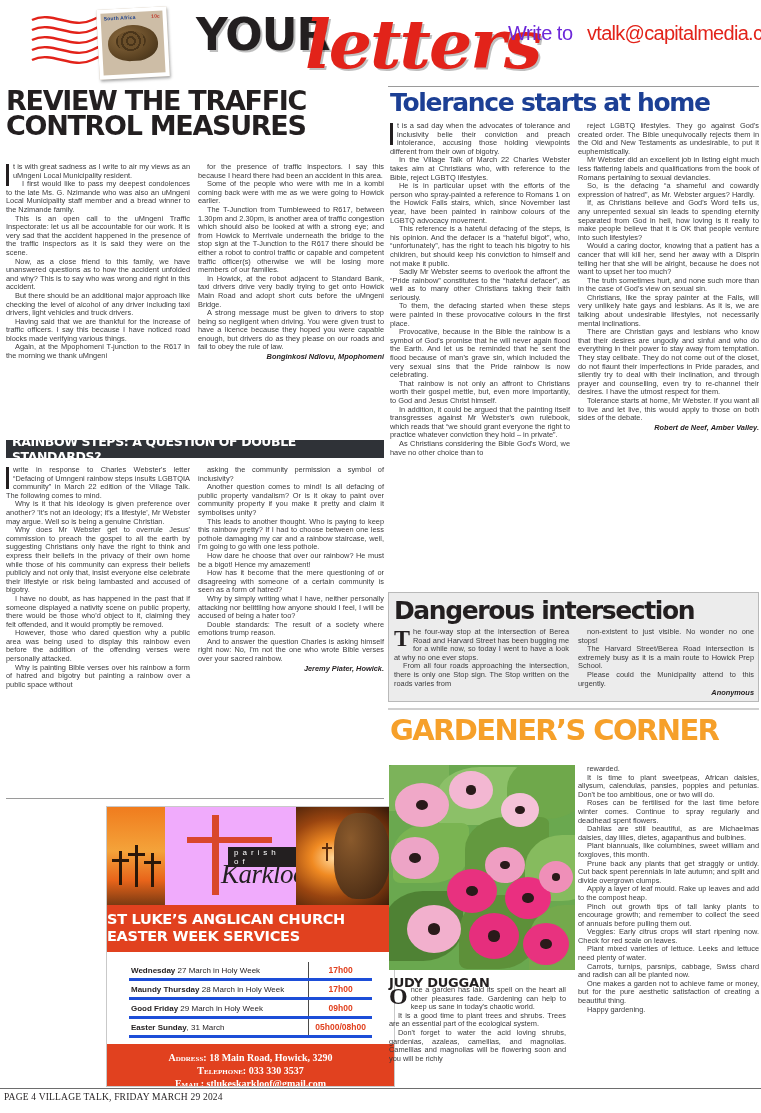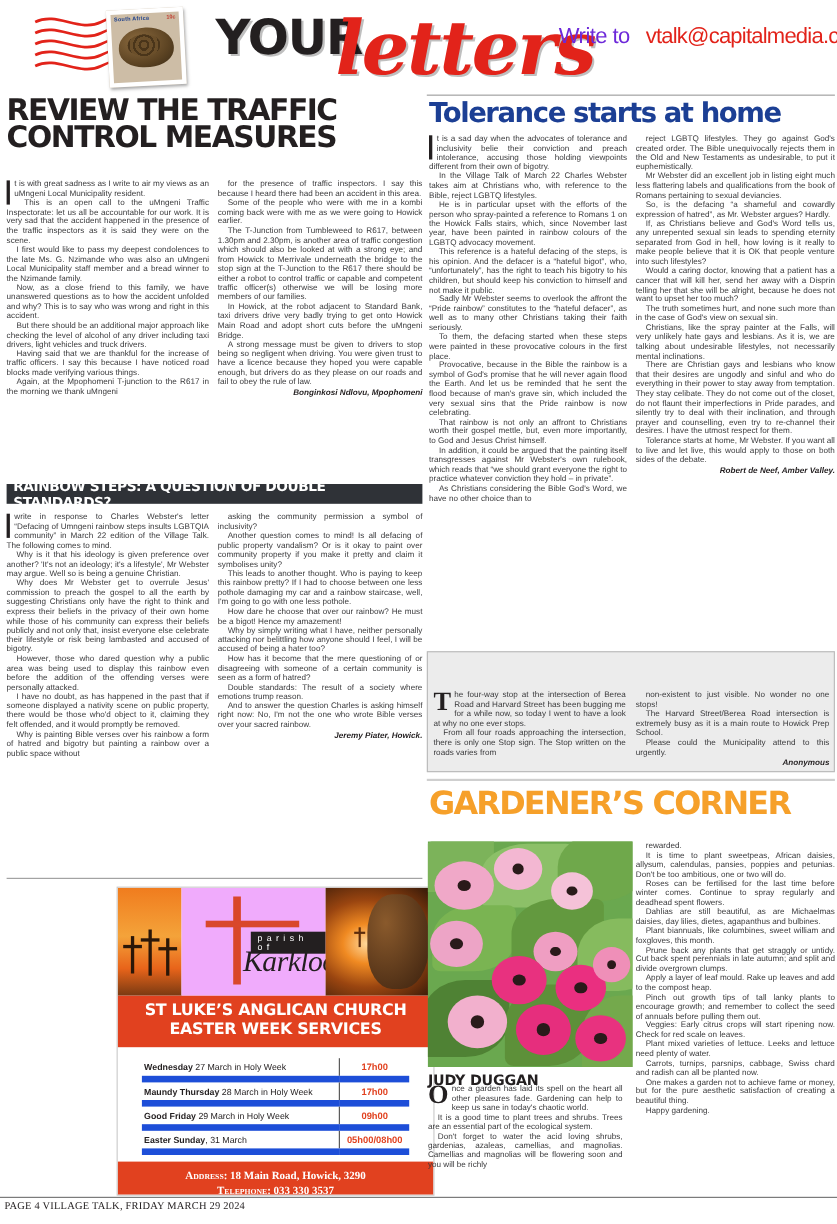--- a/index.html
+++ b/index.html
@@ -71,25 +71,25 @@
   .ad-logo .parish{position:absolute;left:63px;top:40px;background:#231f20;color:#fff;
       font-size:8px;letter-spacing:4px;padding:1px 6px;font-family:"Liberation Sans",sans-serif;}
   .ad-logo .karkloof{position:absolute;left:56px;top:52px;font-family:"Liberation Serif",serif;
       font-style:italic;font-size:27px;color:#231f20;letter-spacing:-.5px;}
   .ad-tomb{width:98px;height:98px;position:relative;overflow:hidden;
       background:radial-gradient(ellipse at 38% 52%,#ffd89a 0%,#f08a22 25%,#9a4510 55%,#2a1408 100%);}
   .ad-tomb .stone{position:absolute;right:4px;top:6px;width:56px;height:86px;border-radius:40% 45% 45% 40%;
       background:radial-gradient(ellipse at 30% 30%,#8a5a2c,#3a200e);}
   .ad-tomb .xcross{position:absolute;left:30px;top:36px;width:2px;height:18px;background:#5b2c0c;}
   .ad-tomb .xcross:after{content:"";position:absolute;left:-4px;top:4px;width:10px;height:2px;background:#5b2c0c;}
-  .ad-band{background:#e1411f;color:#fff;text-align:center;padding:6px 0 7px;
+  .ad-band{background:#e1411f;color:#fff;padding:6px 0 7px;
       font-family:"DejaVu Sans",sans-serif;font-weight:bold;font-size:14.5px;line-height:17px;letter-spacing:-.3px;}
   .ad-table{padding:10px 22px 6px;}
   .ad-table table{width:100%;border-collapse:collapse;font-size:8px;}
-  .ad-table td{border-bottom:6px solid #1d4ed8;padding:3px 2px;white-space:nowrap;}
+  .ad-table td{border-bottom:3px solid #1d4ed8;padding:3px 2px;white-space:nowrap;}
   .ad-table td.day{width:74%;color:#231f20;}
   .ad-table td.day b{font-weight:bold;}
   .ad-table td.time{color:#e1411f;font-weight:bold;text-align:center;border-left:1px solid #4a4a4a;font-size:8.5px;margin-top:13px;}
   .ad-foot{background:#e1411f;color:#fff;text-align:center;padding:7px 0 8px;
       font-family:"Liberation Serif",serif;font-weight:bold;font-size:10px;line-height:13px;}
   .ad-foot .lbl{font-variant:small-caps;margin-top:24px;}
 
   
   .gphoto{position:absolute;left:389px;top:765px;width:186px;height:205px;overflow:hidden;
       background:#6aa84f;}
@@ -130,53 +130,53 @@
     <div class="your">YOUR</div>
     <div class="letters">letters</div>
     <div class="writeto">Write to</div>
     <div class="email">vtalk@capitalmedia.co.za</div>
   </div>
 
   <div class="hl-blk" style="left:6px;top:88px;width:378px;">REVIEW THE TRAFFIC CONTROL MEASURES</div>
 
   <div class="col" id="traffic-c1" style="left:6px;top:163px;width:184px;">
       <p class="noind"><span class="dropbar"></span>t is with great sadness as I write to air my views as an uMngeni Local Municipality resident.</p>
+      <p>I first would like to pass my deepest condolences to the late Ms. G. Nzimande who was also an uMngeni Local Municipality staff member and a bread winner to the Nzimande family.</p>
       <p>This is an open call to the uMngeni Traffic Inspectorate: let us all be accountable for our work. It is very sad that the accident happened in the presence of the traffic inspectors as it is said they were on the scene.</p>
-      <p>I first would like to pass my deepest condolences to the late Ms. G. Nzimande who was also an uMngeni Local Municipality staff member and a bread winner to the Nzimande family.</p>
       <p>Now, as a close friend to this family, we have unanswered questions as to how the accident unfolded and why? This is to say who was wrong and right in this accident.</p>
       <p>But there should be an additional major approach like checking the level of alcohol of any driver including taxi drivers, light vehicles and truck drivers.</p>
       <p>Having said that we are thankful for the increase of traffic officers. I say this because I have noticed road blocks made verifying various things.</p>
       <p>Again, at the Mpophomeni T-junction to the R617 in the morning we thank uMngeni</p>
     </div>
   <div class="col" id="traffic-c2" style="left:198px;top:163px;width:186px;">
     <p>for the presence of traffic inspectors. I say this because I heard there had been an accident in this area.</p>
       <p>Some of the people who were with me in a kombi coming back were with me as we were going to Howick earlier.</p>
       <p>The T-Junction from Tumbleweed to R617, between 1.30pm and 2.30pm, is another area of traffic congestion which should also be looked at with a strong eye; and from Howick to Merrivale underneath the bridge to the stop sign at the T-Junction to the R617 there should be either a robot to control traffic or capable and competent traffic officer(s) otherwise we will be losing more members of our families.</p>
       <p>In Howick, at the robot adjacent to Standard Bank, taxi drivers drive very badly trying to get onto Howick Main Road and adopt short cuts before the uMngeni Bridge.</p>
       <p>A strong message must be given to drivers to stop being so negligent when driving. You were given trust to have a licence because they hoped you were capable enough, but drivers do as they please on our roads and fail to obey the rule of law.</p>
       <span class="sign">Bonginkosi Ndlovu, Mpophomeni</span>
   </div>
 
   <div class="bar" style="left:6px;top:440px;width:378px;height:18px;">RAINBOW STEPS: A QUESTION OF DOUBLE STANDARDS?</div>
 
   <div class="col" id="rainbow-c1" style="left:6px;top:466px;width:184px;">
       <p class="noind"><span class="dropbar"></span>write in response to Charles Webster's letter “Defacing of Umngeni rainbow steps insults LGBTQIA community” in March 22 edition of the Village Talk. The following comes to mind.</p>
       <p>Why is it that his ideology is given preference over another? 'It's not an ideology; it's a lifestyle', Mr Webster may argue. Well so is being a genuine Christian.</p>
       <p>Why does Mr Webster get to overrule Jesus' commission to preach the gospel to all the earth by suggesting Christians only have the right to think and express their beliefs in the privacy of their own home while those of his community can express their beliefs publicly and not only that, insist everyone else celebrate their lifestyle or risk being lambasted and accused of bigotry.</p>
+      <p>I have no doubt, as has happened in the past that if someone displayed a nativity scene on public property, there would be those who'd object to it, claiming they felt offended, and it would promptly be removed.</p>
       <p>However, those who dared question why a public area was being used to display this rainbow even before the addition of the offending verses were personally attacked.</p>
-      <p>I have no doubt, as has happened in the past that if someone displayed a nativity scene on public property, there would be those who'd object to it, claiming they felt offended, and it would promptly be removed.</p>
       <p>Why is painting Bible verses over his rainbow a form of hatred and bigotry but painting a rainbow over a public space without</p>
     </div>
   <div class="col" id="rainbow-c2" style="left:198px;top:466px;width:186px;">
     <p>asking the community permission a symbol of inclusivity?</p>
       <p>Another question comes to mind! Is all defacing of public property vandalism? Or is it okay to paint over community property if you make it pretty and claim it symbolises unity?</p>
       <p>This leads to another thought. Who is paying to keep this rainbow pretty? If I had to choose between one less pothole damaging my car and a rainbow staircase, well, I'm going to go with one less pothole.</p>
       <p>How dare he choose that over our rainbow? He must be a bigot! Hence my amazement!</p>
+      <p>How has it become that the mere questioning of or disagreeing with someone of a certain community is seen as a form of hatred?</p>
       <p>Why by simply writing what I have, neither personally attacking nor belittling how anyone should I feel, I will be accused of being a hater too?</p>
-      <p>How has it become that the mere questioning of or disagreeing with someone of a certain community is seen as a form of hatred?</p>
       <p>Double standards: The result of a society where emotions trump reason.</p>
       <p>And to answer the question Charles is asking himself right now: No, I'm not the one who wrote Bible verses over your sacred rainbow.</p>
       <span class="sign">Jeremy Piater, Howick.</span>
   </div>
 
   <div class="rule" style="left:6px;top:798px;width:378px;height:1px;"></div>
 
   <div class="rule" style="left:388px;top:86px;width:371px;height:1px;"></div>
   <div class="hl-blue" style="left:390px;top:90px;width:370px;">Tolerance starts at home</div>
 
@@ -199,20 +199,21 @@
       <p>If, as Christians believe and God's Word tells us, any unrepented sexual sin leads to spending eternity separated from God in hell, how loving is it really to make people believe that it is OK that people venture into such lifestyles?</p>
       <p>Would a caring doctor, knowing that a patient has a cancer that will kill her, send her away with a Disprin telling her that she will be alright, because he does not want to upset her too much?</p>
       <p>The truth sometimes hurt, and none such more than in the case of God's view on sexual sin.</p>
       <p>Christians, like the spray painter at the Falls, will very unlikely hate gays and lesbians. As it is, we are talking about undesirable lifestyles, not necessarily mental inclinations.</p>
       <p>There are Christian gays and lesbians who know that their desires are ungodly and sinful and who do everything in their power to stay away from temptation. They stay celibate. They do not come out of the closet, do not flaunt their imperfections in Pride parades, and silently try to deal with their inclination, and through prayer and counselling, even try to re-channel their desires. I have the utmost respect for them.</p>
       <p>Tolerance starts at home, Mr Webster. If you want all to live and let live, this would apply to those on both sides of the debate.</p>
       <span class="sign">Robert de Neef, Amber Valley.</span>
   </div>
 
   <div class="greybox" style="left:388px;top:592px;width:371px;height:110px;"></div>
+  <div class="hl-danger" style="left:394px;top:598px;width:364px;">Dangerous intersection</div>
   <div class="col" id="int-c1" style="left:394px;top:628px;width:175px;background:transparent;">
       <p class="noind"><span class="drop">T</span>he four-way stop at the intersection of Berea Road and Harvard Street has been bugging me for a while now, so today I went to have a look at why no one ever stops.</p>
       <p>From all four roads approaching the intersection, there is only one Stop sign. The Stop written on the roads varies from</p>
     </div>
   <div class="col" id="int-c2" style="left:578px;top:628px;width:176px;background:transparent;">
     <p>non-existent to just visible. No wonder no one stops!</p>
       <p>The Harvard Street/Berea Road intersection is extremely busy as it is a main route to Howick Prep School.</p>
       <p>Please could the Municipality attend to this urgently.</p>
       <span class="sign">Anonymous</span>
   </div>

